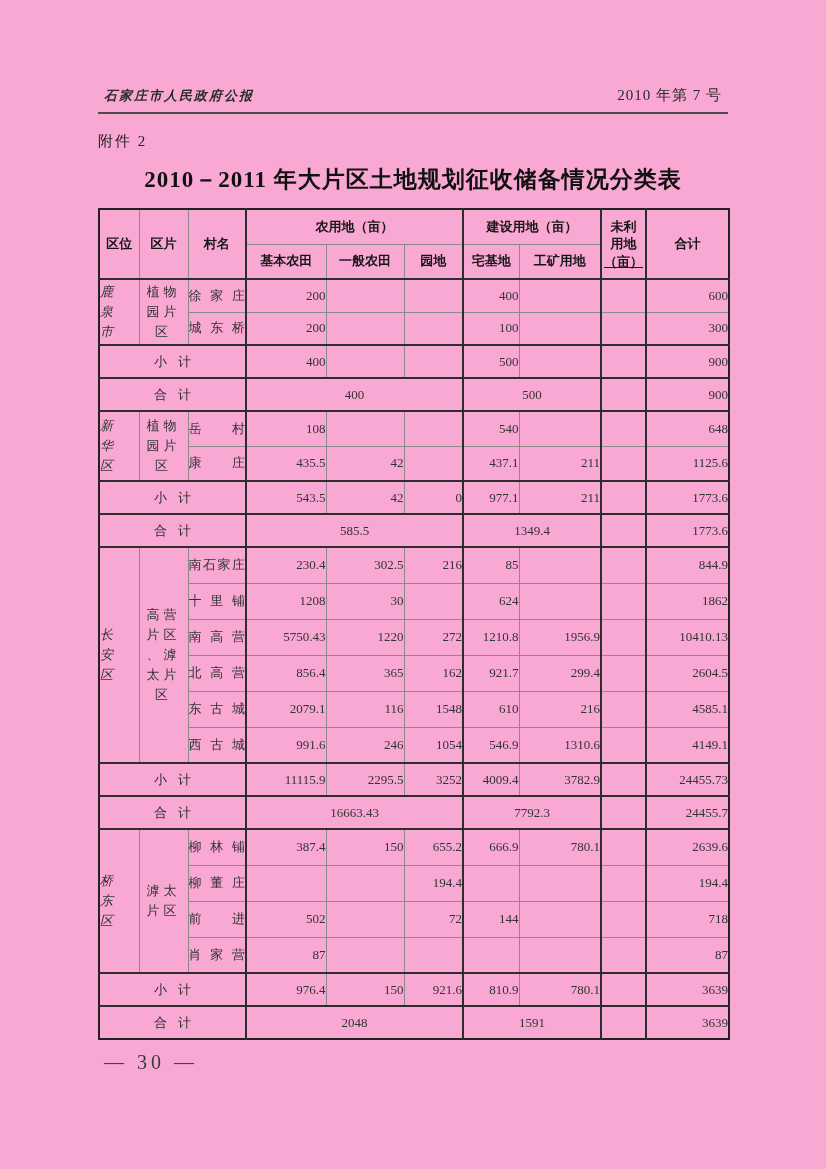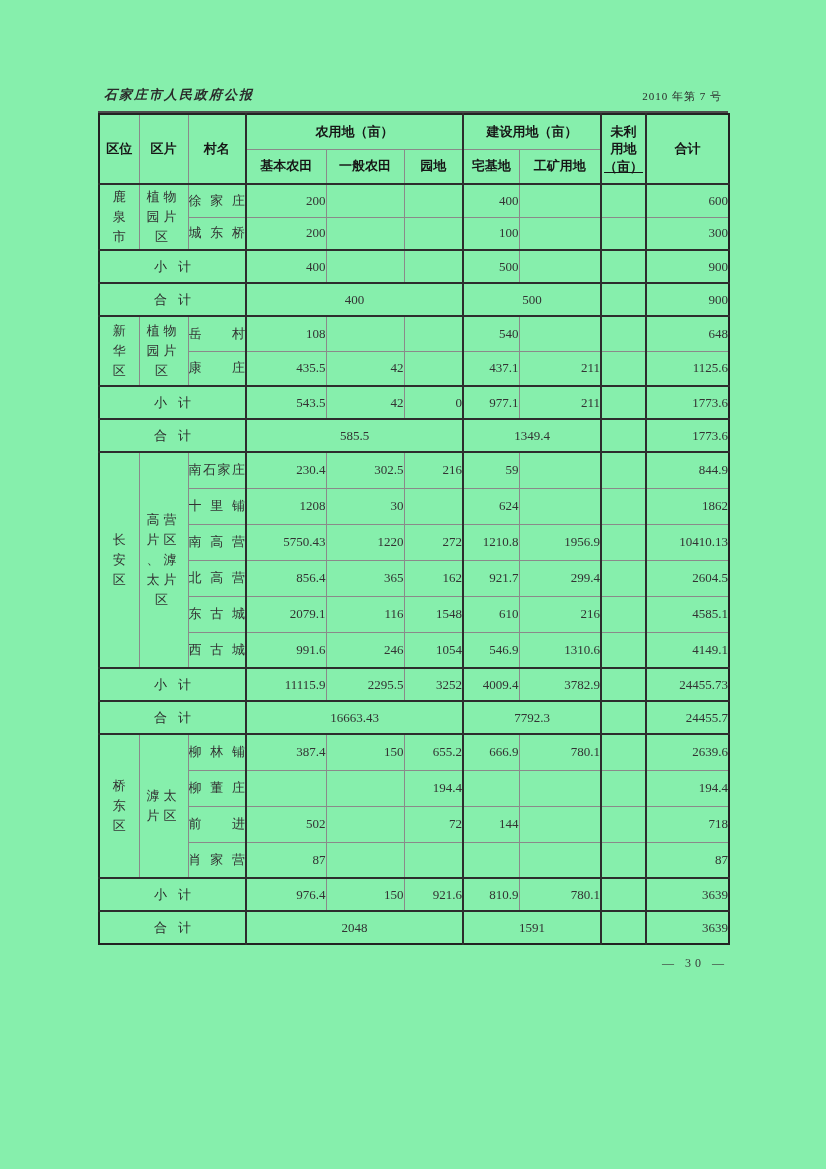--- a/index.html
+++ b/index.html
@@ -1,29 +1,29 @@
 <!DOCTYPE html>
 <html><head>
 <meta charset="utf-8">
 <style>
   html,body{margin:0;padding:0;background:#e8e8e8;}
   .page{
     width:826px;height:1169px;box-sizing:border-box;margin:0 auto;
-    background:#86efac;position:relative;
+    background:#f9a8d4;position:relative;
     padding:86px 98px 16px 98px;
     font-family:"Liberation Serif","DejaVu Serif",serif;
     color:#1c1c1c;
   }
   
   .masthead{
     display:flex;justify-content:space-between;align-items:flex-end;
     padding:0 6px 7px 6px;border-bottom:2px solid #4c4c4c;
   }
   .masthead .gz{font-size:13px;font-weight:bold;font-style:italic;letter-spacing:2px;color:#2a2a2a;}
-  .masthead .iss{font-size:11px;color:#2a2a2a;letter-spacing:1px;}
+  .masthead .iss{font-size:15px;color:#2a2a2a;letter-spacing:1px;}
   
   .attach{margin-top:18px;font-size:15px;letter-spacing:2px;color:#222;}
   .title{
     text-align:center;font-size:23px;font-weight:bold;letter-spacing:1px;
     margin:13px 0 13px 0;color:#111;white-space:nowrap;
   }
   
   table.tbl{
     border-collapse:collapse;table-layout:fixed;width:630px;
     border:2px solid #222;
@@ -37,43 +37,45 @@
   tr.tt>th, tr.tt>td{border-top:2px solid #2d2d2d;}
   .hh{height:35px;}
   .rh33{height:33px;}
   .rh35{height:35px;}
   .rh36{height:36px;}
   
   .num{text-align:right;padding-right:3px;font-size:13px;color:#3a3a3a;}
   .ctr{text-align:center;color:#3a3a3a;}
   .vname{padding:0 5px;margin-left:23px;}
   .vname span{display:block;text-align:justify;text-align-last:justify;color:#333;}
-  .district{text-align:center;}
+  .district{text-align:left;font-style:italic;}
   .district span{display:inline-block;width:1.15em;line-height:1.55;letter-spacing:0;color:#333;line-break:anywhere;}
   .zone{text-align:center;}
   .zone span{display:inline-block;width:36px;line-height:1.55;letter-spacing:4px;line-break:anywhere;text-align:center;color:#333;}
   .mlabel{text-align:center;font-family:Liberation Mono, monospace;}
   .mlabel span{letter-spacing:.85em;padding-left:.85em;color:#2b2b2b;}
   .wly{width:41px;margin:0 auto;text-align:center;line-height:1.35;text-decoration:underline;}
   .wly .w1{display:inline-block;width:28px;line-break:anywhere;}
   .wly .w2{display:block;}
   
-  .pageno{margin-top:11px;padding-left:6px;font-size:12px;letter-spacing:4px;color:#3a3a3a;text-align:right;}
+  .pageno{margin-top:11px;padding-left:6px;font-size:20px;letter-spacing:4px;color:#3a3a3a;}
 </style>
 </head>
 <body>
 
 <div class="page">
 
   <div class="masthead">
     <span class="gz">石家庄市人民政府公报</span>
     <span class="iss">2010 年第 7 号</span>
   </div>
 
-
+  <div class="attach">附件 2</div>
+
+  <div class="title">2010－2011 年大片区土地规划征收储备情况分类表</div>
 
   <table class="tbl">
     <colgroup>
       <col style="width:40px">
         <col style="width:49px">
         <col style="width:58px">
       <col style="width:80px">
         <col style="width:78px">
         <col style="width:59px">
       <col style="width:56px">
@@ -201,21 +203,21 @@
     <tbody>
       <tr class="rh36 tt">
         <td rowspan="6" class="district"><span>长安区</span></td>
         <td rowspan="6" class="zone"><span>高营片区、滹太片区</span></td>
         <td class="vname">
             <span>南石家庄</span>
           </td>
         <td class="num lt">230.4</td>
         <td class="num">302.5</td>
         <td class="num">216</td>
-        <td class="num lt">59</td>
+        <td class="num lt">85</td>
         <td class="num"></td>
         <td class="num lt"></td>
         <td class="num lt">844.9</td>
       </tr>
       <tr class="rh36">
         <td class="vname">
             <span>十里铺</span>
           </td>
         <td class="num lt">1208</td>
         <td class="num">30</td>

